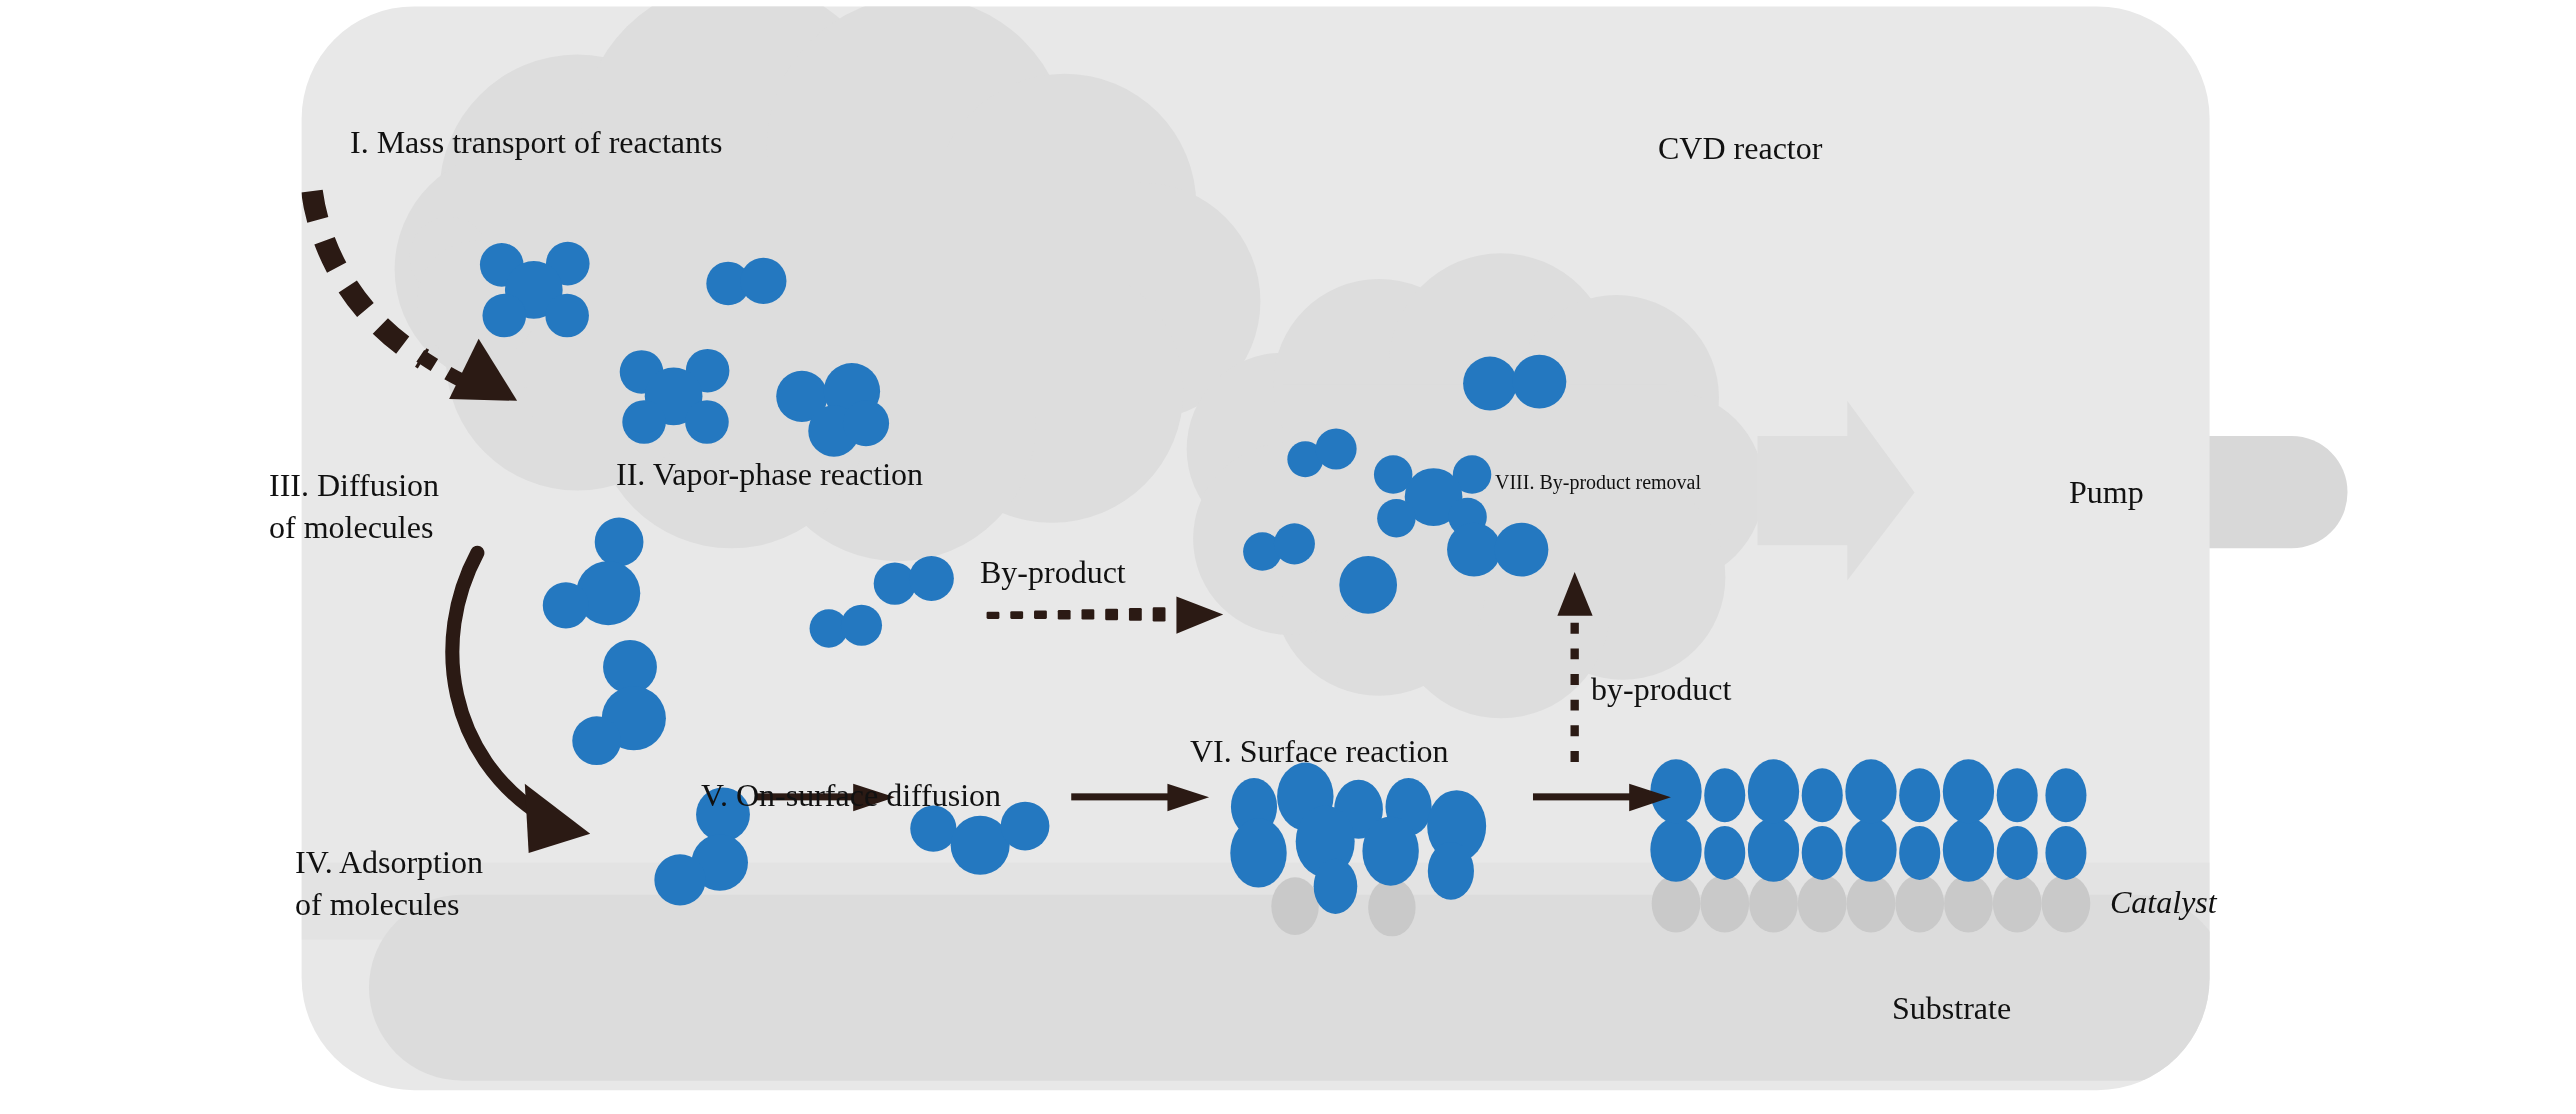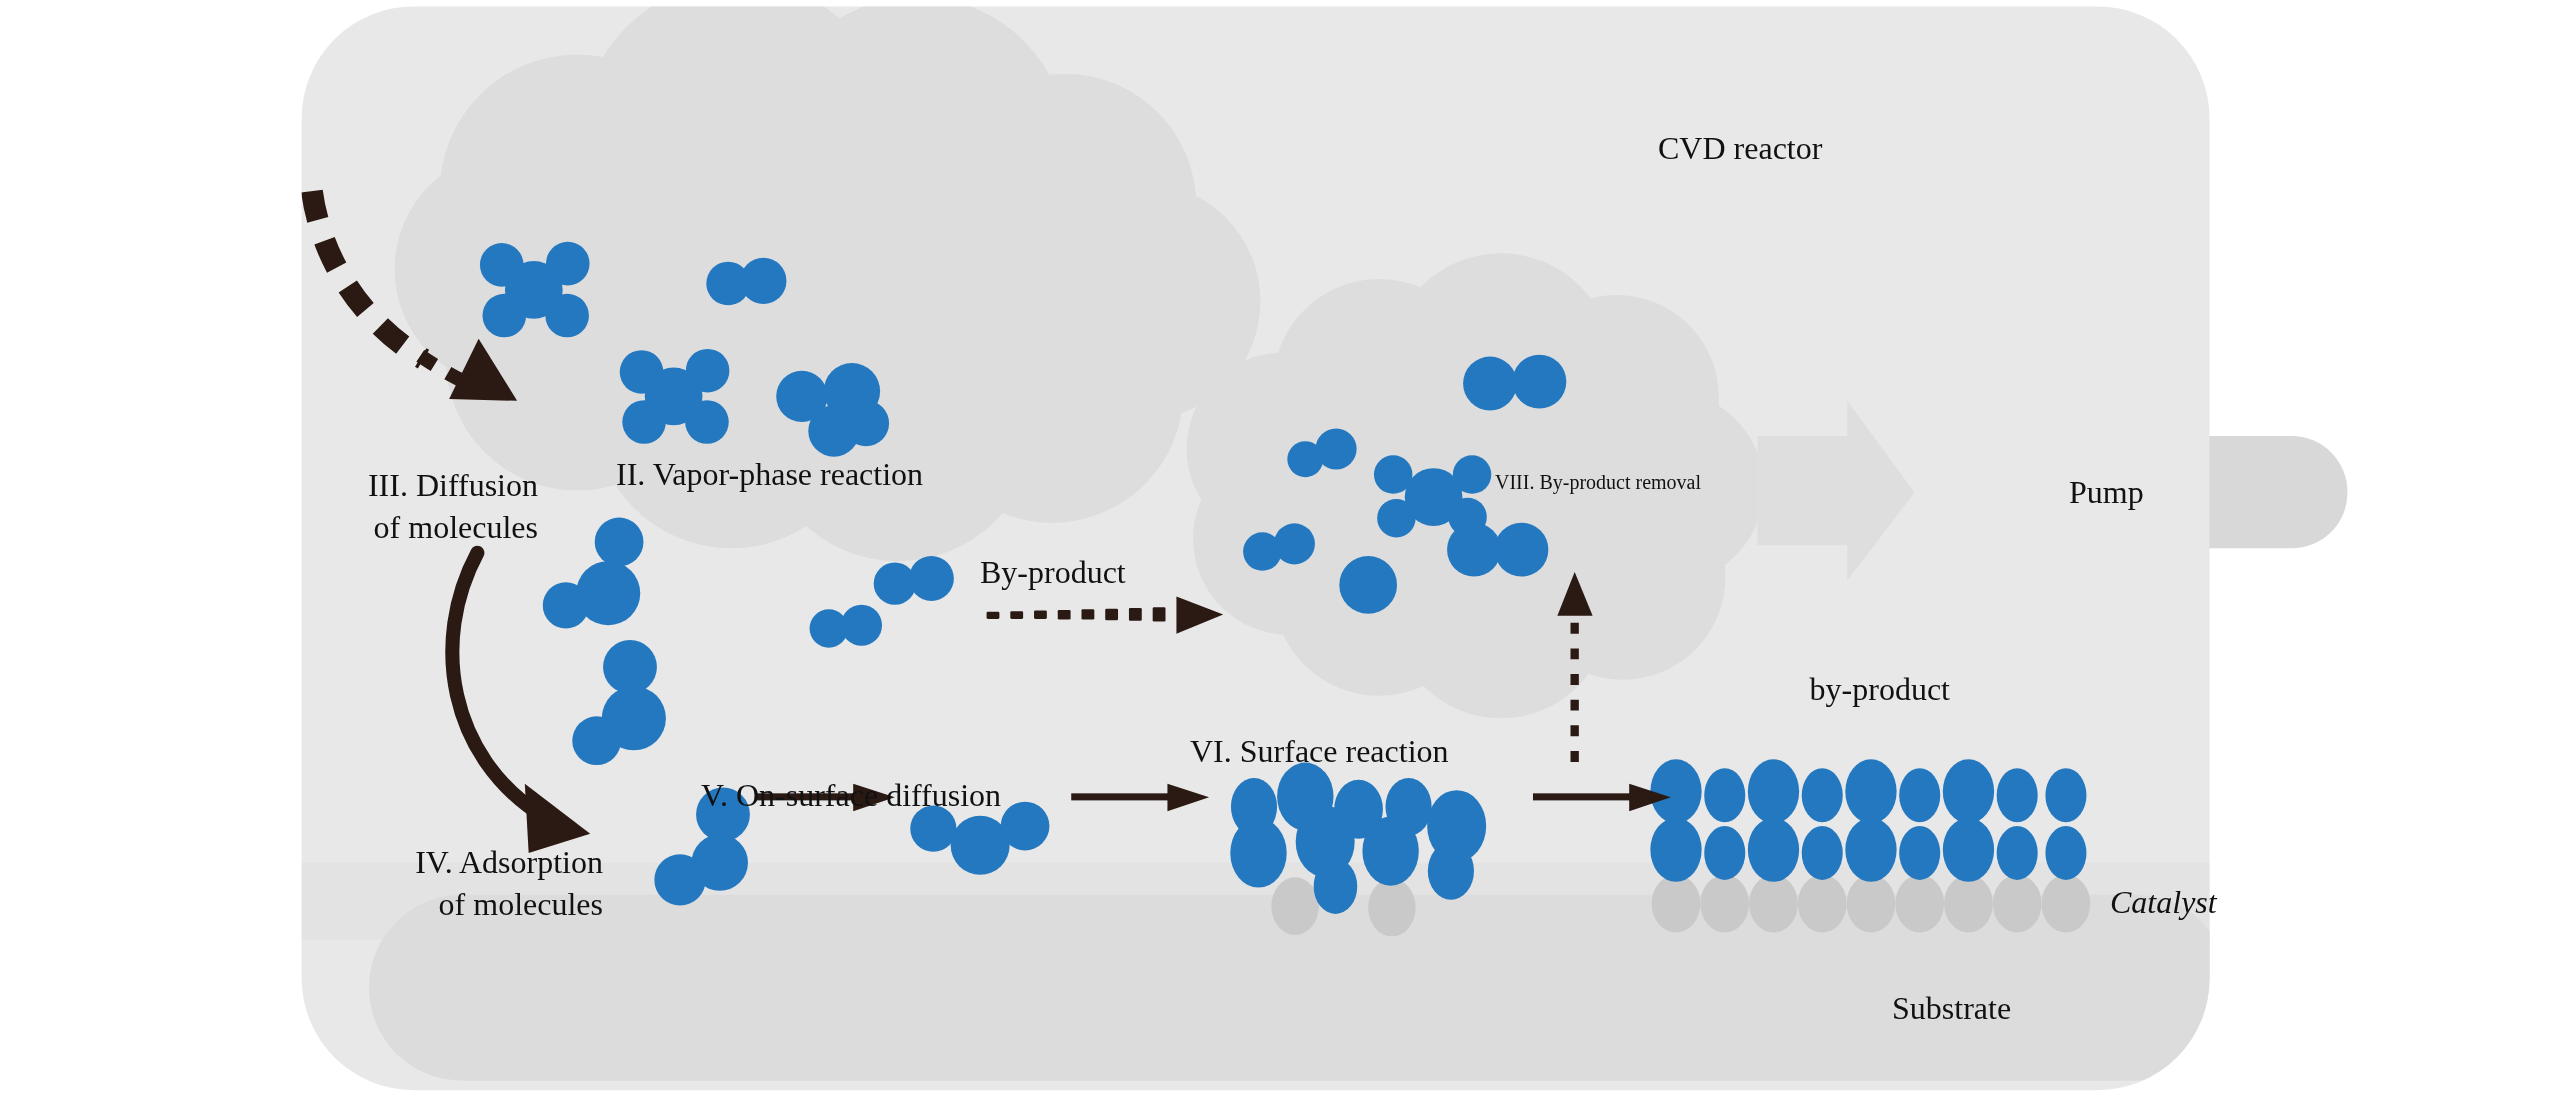--- a/index.html
+++ b/index.html
@@ -1,21 +1,21 @@
 <!DOCTYPE html>
 <html style="font-size:10.3px"><head>
 <meta charset="utf-8">
 <style>
   html,body{margin:0;padding:0;background:#ffffff;}
   body{width:2576px;height:1114px;position:relative;overflow:hidden;
        font-family:"Liberation Serif","DejaVu Serif",serif;}
   #stage{position:absolute;left:0;top:0;width:2576px;height:1114px;}
   svg.layer{position:absolute;left:0;top:0;width:2576px;height:1114px;}
   .lbl{position:absolute;color:#111111;white-space:pre;line-height:1.12;}
-  .c{text-align:right;}
+  .c{text-align:left;}
 </style>
 </head>
 <body>
 
 <div id="stage">
 
 <svg class="layer" viewBox="0 0 4016 1737">
   <defs>
     <clipPath id="reactorClip">
       <rect x="470" y="10" width="2975" height="1690" rx="175" ry="175"></rect>
@@ -219,20 +219,21 @@
       <path d="M2540 1222 L2605 1243 L2540 1265 Z"></path>
     </g>
 
     <g>
       <line x1="2455" y1="1188" x2="2455" y2="954" stroke="#2b1a14" stroke-width="13" stroke-dasharray="17 23"></line>
       <path d="M2428 960 L2455 892 L2483 960 Z" fill="#2b1a14"></path>
     </g>
   </g>
 </svg>
 
+<div class="lbl" style="left:350px;top:125px;font-size:32px;">I. Mass transport of reactants</div>
 
 <div class="lbl" style="left:616px;top:457px;font-size:32px;">II. Vapor-phase reaction</div>
 
 <div class="lbl c" style="left:269px;top:468px;width:269px;font-size:32px;">III. Diffusion</div>
 <div class="lbl c" style="left:269px;top:510px;width:269px;font-size:32px;">of molecules</div>
 
 <div class="lbl c" style="left:295px;top:845px;width:308px;font-size:32px;">IV. Adsorption</div>
 <div class="lbl c" style="left:295px;top:887px;width:308px;font-size:32px;">of molecules</div>
 
 <div class="lbl" style="left:701px;top:734px;font-size:32px;margin-top:44px;">V. On-surface diffusion</div>

